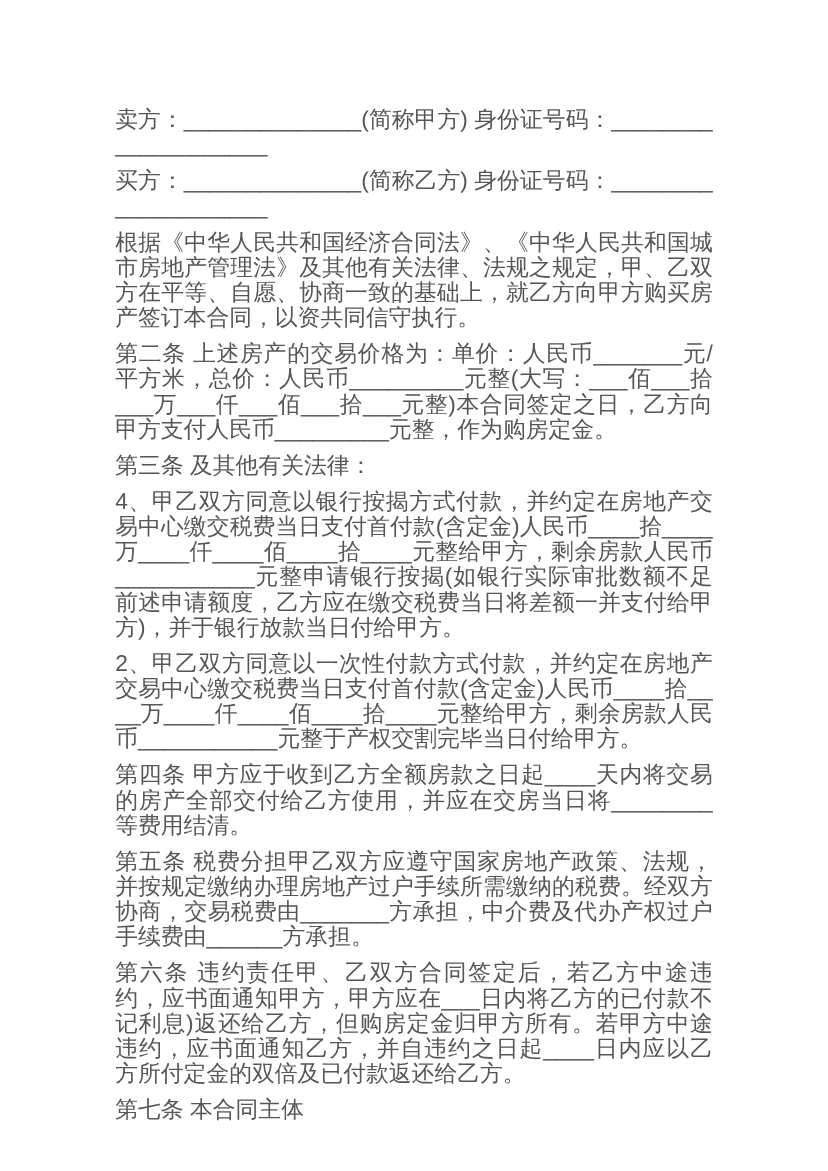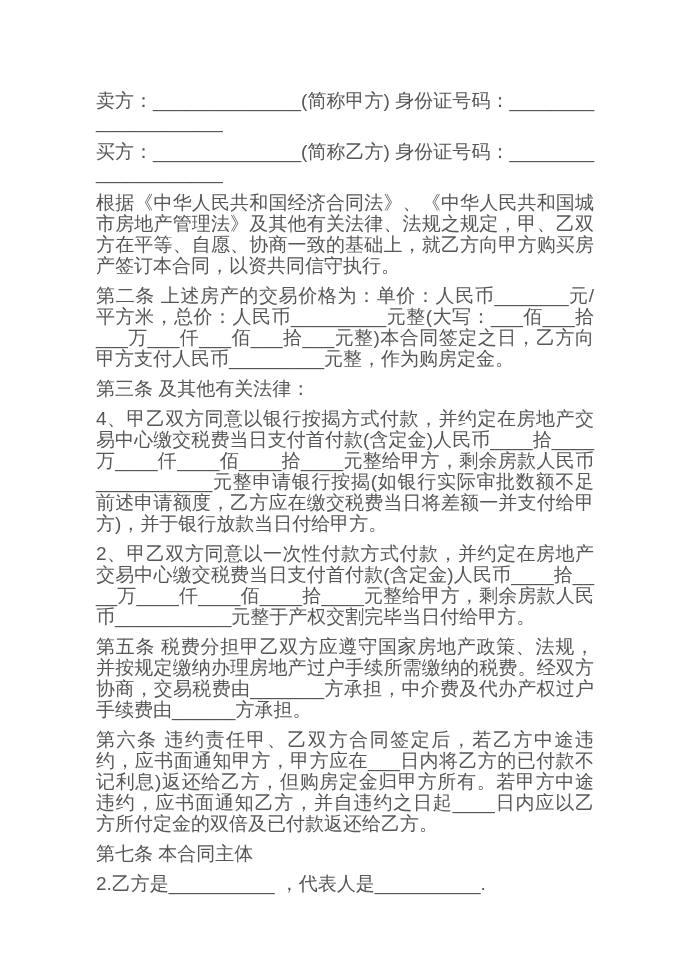--- a/index.html
+++ b/index.html
@@ -32,17 +32,17 @@
 <body>
 
 <div class="doc">
   <p>卖方：______________(简称甲方) 身份证号码：____________________</p>
   <p>买方：______________(简称乙方) 身份证号码：____________________</p>
   <p>根据《中华人民共和国经济合同法》、《中华人民共和国城市房地产管理法》及其他有关法律、法规之规定，甲、乙双方在平等、自愿、协商一致的基础上，就乙方向甲方购买房产签订本合同，以资共同信守执行。</p>
   <p>第二条 上述房产的交易价格为：单价：人民币_______元/平方米，总价：人民币_________元整(大写：___佰___拾___万___仟___佰___拾___元整)本合同签定之日，乙方向甲方支付人民币_________元整，作为购房定金。</p>
   <p>第三条 及其他有关法律：</p>
   <p>4、甲乙双方同意以银行按揭方式付款，并约定在房地产交易中心缴交税费当日支付首付款(含定金)人民币____拾____万____仟____佰____拾____元整给甲方，剩余房款人民币___________元整申请银行按揭(如银行实际审批数额不足前述申请额度，乙方应在缴交税费当日将差额一并支付给甲方)，并于银行放款当日付给甲方。</p>
   <p>2、甲乙双方同意以一次性付款方式付款，并约定在房地产交易中心缴交税费当日支付首付款(含定金)人民币____拾____万____仟____佰____拾____元整给甲方，剩余房款人民币___________元整于产权交割完毕当日付给甲方。</p>
+  <p>第四条 甲方应于收到乙方全额房款之日起____天内将交易的房产全部交付给乙方使用，并应在交房当日将________等费用结清。</p>
   <p>第五条 税费分担甲乙双方应遵守国家房地产政策、法规，并按规定缴纳办理房地产过户手续所需缴纳的税费。经双方协商，交易税费由_______方承担，中介费及代办产权过户手续费由______方承担。</p>
   <p>第六条 违约责任甲、乙双方合同签定后，若乙方中途违约，应书面通知甲方，甲方应在___日内将乙方的已付款不记利息)返还给乙方，但购房定金归甲方所有。若甲方中途违约，应书面通知乙方，并自违约之日起____日内应以乙方所付定金的双倍及已付款返还给乙方。</p>
   <p>第七条 本合同主体</p>
-  <p>2.乙方是__________ ，代表人是__________.</p>
 </div>
 
 </body></html>

